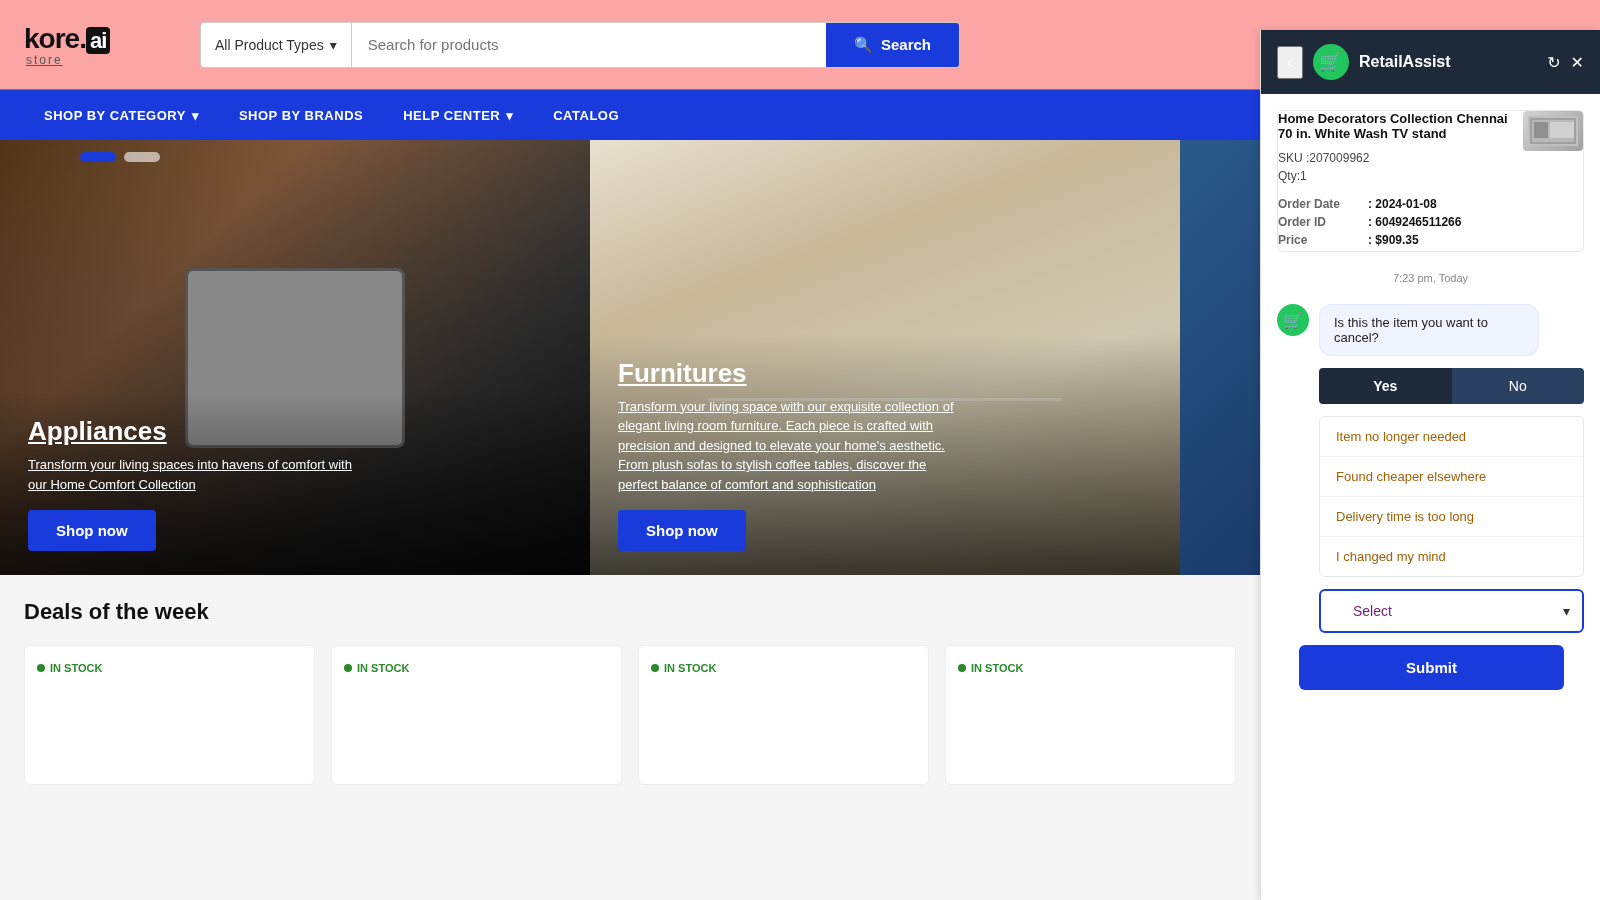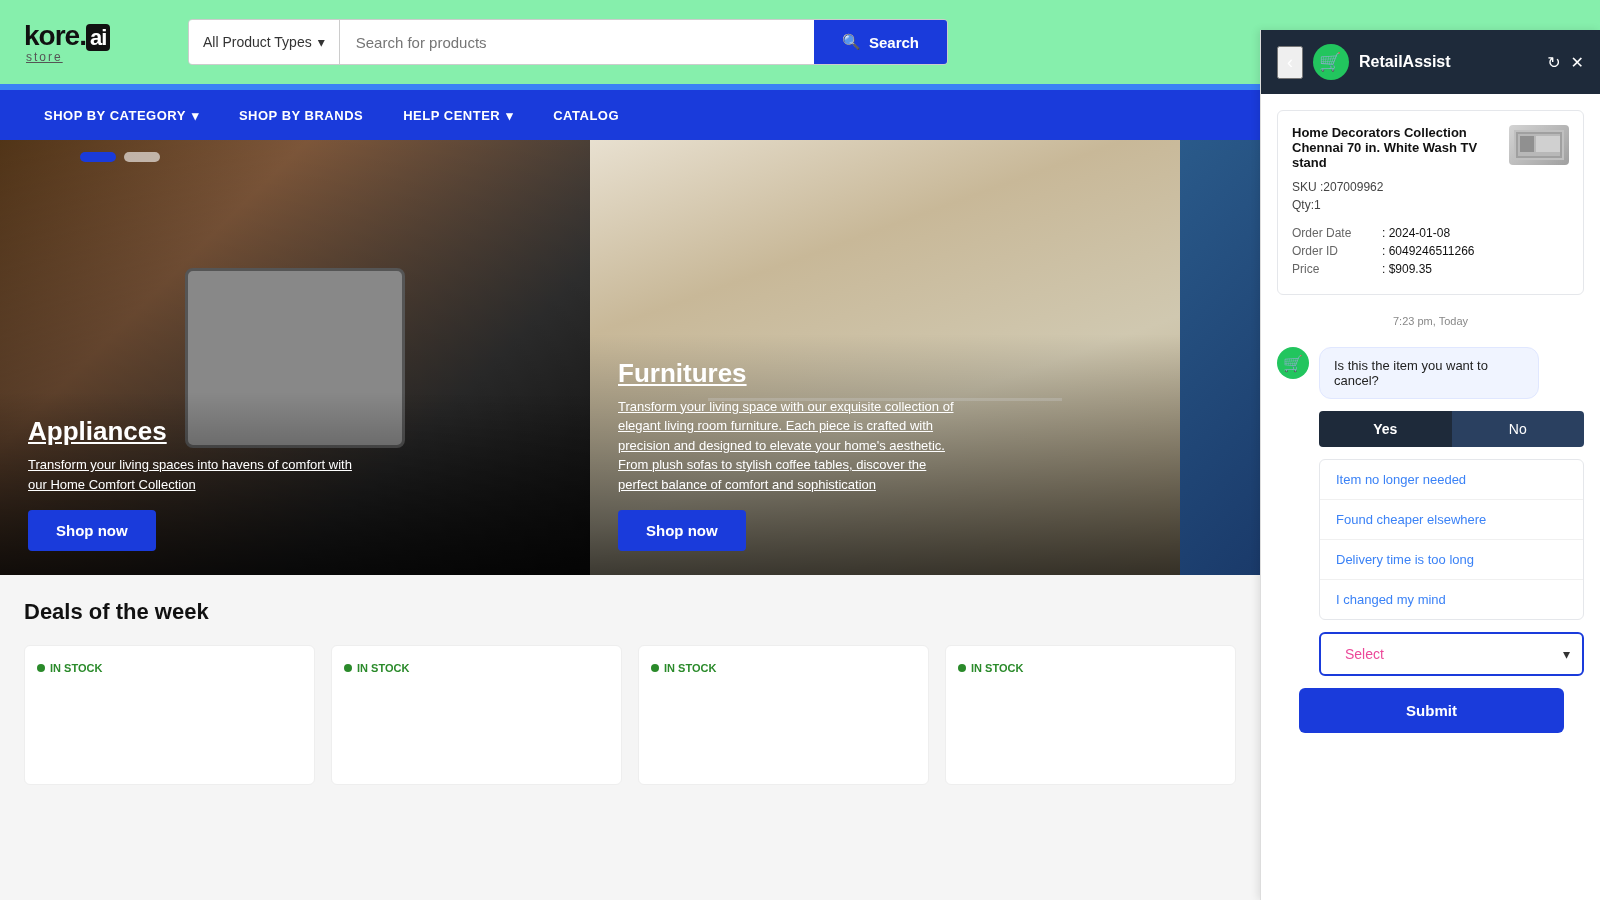--- a/index.html
+++ b/index.html
@@ -1,25 +1,25 @@
 <!DOCTYPE html>
 <html><head>
   <meta charset="utf-8">
   <style>
     * { box-sizing: border-box; margin: 0; padding: 0; }
     body { font-family: Arial, sans-serif; background: #f5f5f5; overflow-x: hidden; }
 
     
     .header {
-      background: #86efac;
+      background: #fca5a5;
       display: flex;
       align-items: center;
       padding: 12px 24px;
-      gap: 4px;
-      border-bottom: 6px solid #3b82f6;
+      gap: 16px;
+      border-bottom: 1px solid #3b82f6;
       height: 90px;
     }
     .logo-container {
       display: flex;
       flex-direction: column;
       align-items: flex-start;
       min-width: 160px;
     }
     .logo-text {
       font-size: 28px;
@@ -307,21 +307,20 @@
       display: flex;
       flex-direction: column;
       gap: 12px;
     }
 
     
     .product-info-card {
       background: #fff;
       border: 1px solid #e5e7eb;
       border-radius: 6px;
-      padding: 14px;
     }
     .product-name {
       font-size: 13px;
       font-weight: bold;
       color: #111;
       margin-bottom: 10px;
     }
     .product-image-placeholder {
       width: 60px;
       height: 40px;
@@ -338,20 +337,21 @@
       color: #444;
       margin-bottom: 4px;
     }
     .product-qty {
       font-size: 12px;
       color: #444;
       margin-bottom: 14px;
     }
     .order-details {
       margin-top: 8px;
+      font-weight: bold;
     }
     .order-row {
       display: flex;
       font-size: 12px;
       color: #444;
       margin-bottom: 4px;
     }
     .order-label {
       width: 90px;
       color: #666;
@@ -426,38 +426,38 @@
     .cancel-reasons {
       background: #fff;
       border: 1px solid #e5e7eb;
       border-radius: 6px;
       overflow: hidden;
       margin-left: 42px;
     }
     .cancel-reason-item {
       padding: 12px 16px;
       font-size: 13px;
-      color: #3b82f6;
+      color: #a16207;
       border-bottom: 1px solid #f0f0f0;
       cursor: pointer;
     }
     .cancel-reason-item:last-child { border-bottom: none; }
 
     
     .select-wrapper {
       margin-left: 42px;
       position: relative;
     }
     .select-dropdown {
       width: 100%;
-      padding: 12px 24px;
+      padding: 12px 32px;
       border: 2px solid #1a3bdb;
       border-radius: 6px;
       font-size: 14px;
-      color: #ec4899;
+      color: #701a75;
       background: #fff;
       appearance: none;
       cursor: pointer;
       outline: none;
     }
     .select-chevron {
       position: absolute;
       right: 14px;
       top: 50%;
       transform: translateY(-50%);

